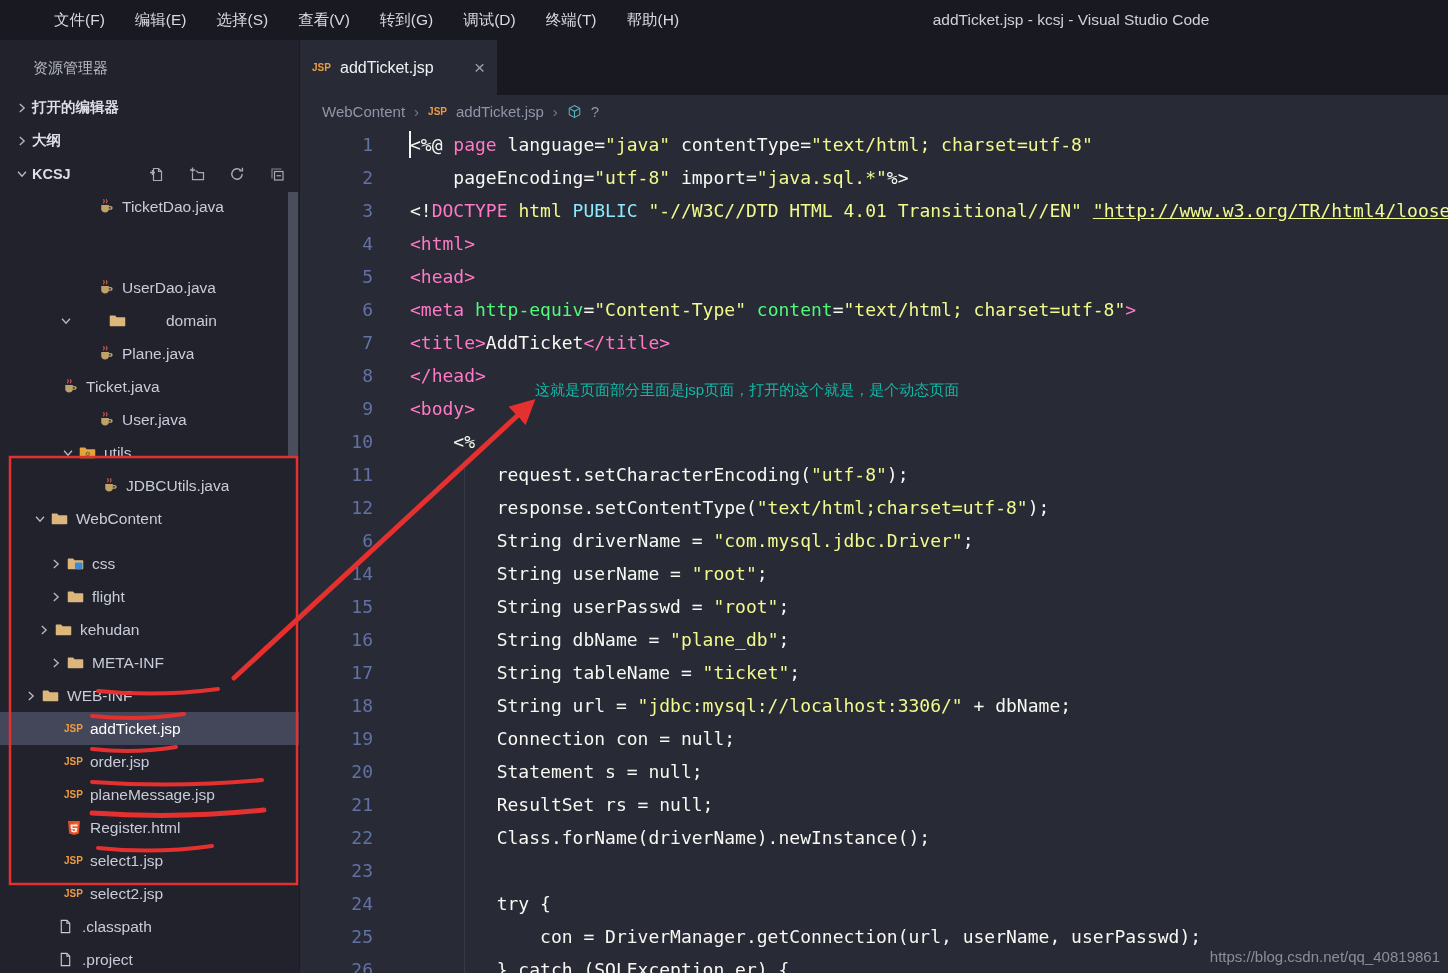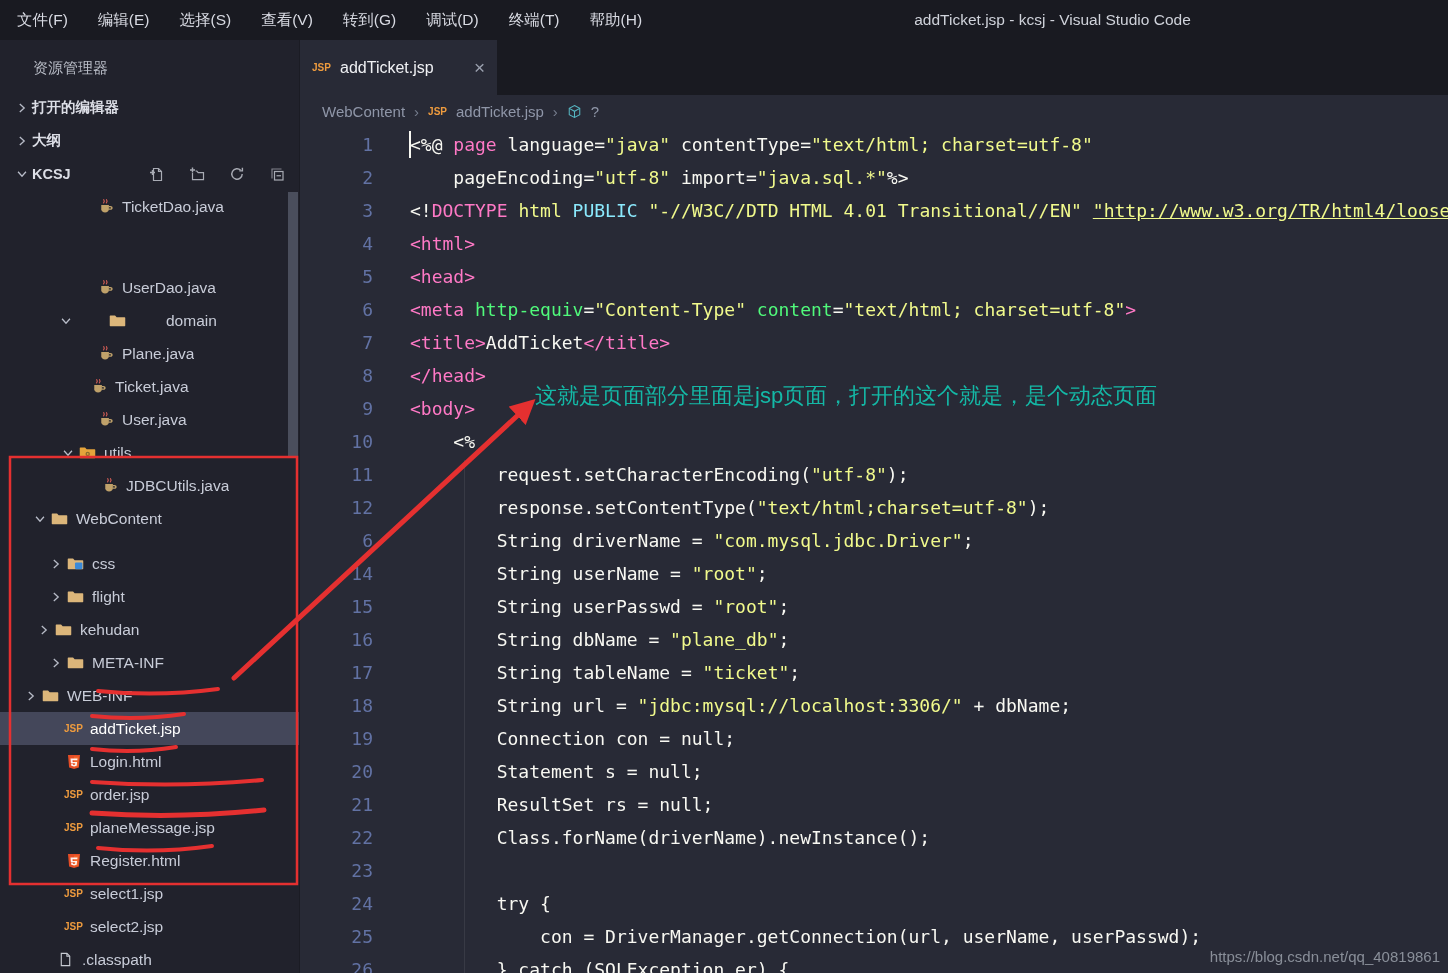--- a/index.html
+++ b/index.html
@@ -3,21 +3,21 @@
 <meta charset="utf-8">
 <style>
   * { margin:0; padding:0; box-sizing:border-box; }
   html,body { width:1448px; height:973px; overflow:hidden; background:var(--bg_editor,#282a36);
     font-family:"Liberation Sans","DejaVu Sans",sans-serif; }
   body { position:relative; }
 
   
   .titlebar { position:absolute; top:0; left:0; right:0; height:40px; background:var(--bg_titlebar);
     display:flex; align-items:center; z-index:5; }
-  .menus { display:flex; padding-left:2px; }
+  .menus { display:flex; padding-left:8px;margin-left:31px; }
   .menu-item { padding:0 15px; line-height:40px; font-size:15.5px; color:#d8dae2; cursor:default; white-space:nowrap; }
   .window-title { flex:1; text-align:center; font-size:15.5px; color:#cfd2da; white-space:nowrap; }
 
   
   .sidebar { position:absolute; top:40px; left:0; width:300px; bottom:0; background:var(--bg_sidebar);
     color:#c8ccd8; overflow:hidden; border-right:1px solid #1b1c24; }
   .explorer-title { height:51px; line-height:56px; padding-left:33px; font-size:15px; color:#b9bdc7; }
   .section-row { height:33px; display:flex; align-items:center; padding-left:12px; font-size:14.5px;
     font-weight:bold; color:#dcdee6; }
   .proj-actions { margin-left:auto; display:flex; gap:24px; padding-right:14px; }
@@ -58,21 +58,21 @@
   .seg-pk { color:var(--pink); }
   .seg-yl { color:var(--yellow); }
   .seg-gr { color:var(--green); }
   .seg-cy { color:var(--cyan); }
   .seg-ylu{ color:var(--yellow); text-decoration:underline; }
   .guide { position:absolute; width:1px; background:rgba(255,255,255,.08); }
   .caret { position:absolute; width:2px; background:#f8f8f2; }
 
   
   .note { position:absolute; left:535px; top:381px; z-index:30; color:var(--annotation_teal);
-    font-size:22px; white-space:nowrap; }
+    font-size:15px; white-space:nowrap; }
   .marks { position:absolute; left:0; top:0; z-index:40; pointer-events:none; }
   .mk { stroke:var(--marker_red); fill:none; stroke-linecap:round; }
   .mk-fill { fill:var(--marker_red); }
   .watermark { position:absolute; right:8px; bottom:8px; z-index:45; color:var(--watermark_gray);
     font-size:15px; opacity:.85; }
 </style>
 </head>
 <body>
 
 <div class="titlebar">
@@ -184,21 +184,21 @@
       <div class="tree-item" style="padding-left: 96px;">
         <span class="ticon">
           <svg viewBox="0 0 16 16" width="17" height="17">
             <path d="M4 6.6h7.2v4.1c0 1.9-1.6 2.9-3.6 2.9S4 12.6 4 10.7z" fill="#bfa16a"></path>
             <path d="M11.2 7.6h1.5c1.2 0 2 .7 2 1.7s-.8 1.7-2 1.7h-1.5v-1.2h1.3c.5 0 .8-.2.8-.5s-.3-.5-.8-.5h-1.3z" fill="#bfa16a"></path>
             <path d="M6.3 1.6c.8.9.8 1.9-.1 3M8.9 1.6c.8.9.8 1.9-.1 3" stroke="#cf5c55" stroke-width="1.1" fill="none" stroke-linecap="round"></path>
           </svg>
         </span>
         <span class="tlabel">Plane.java</span>
       </div>
-      <div class="tree-item" style="padding-left: 89px;">
+      <div class="tree-item" style="padding-left: 60px;">
         <span class="ticon">
           <svg viewBox="0 0 16 16" width="17" height="17">
             <path d="M4 6.6h7.2v4.1c0 1.9-1.6 2.9-3.6 2.9S4 12.6 4 10.7z" fill="#bfa16a"></path>
             <path d="M11.2 7.6h1.5c1.2 0 2 .7 2 1.7s-.8 1.7-2 1.7h-1.5v-1.2h1.3c.5 0 .8-.2.8-.5s-.3-.5-.8-.5h-1.3z" fill="#bfa16a"></path>
             <path d="M6.3 1.6c.8.9.8 1.9-.1 3M8.9 1.6c.8.9.8 1.9-.1 3" stroke="#cf5c55" stroke-width="1.1" fill="none" stroke-linecap="round"></path>
           </svg>
         </span>
         <span class="tlabel">Ticket.java</span>
       </div>
       <div class="tree-item" style="padding-left: 96px;">
@@ -313,30 +313,20 @@
             <path d="M1.3 3.2h4.4l1.5 1.8h7.5a.6.6 0 0 1 .6.6v7.2a.6.6 0 0 1-.6.6H1.3a.6.6 0 0 1-.6-.6V3.8a.6.6 0 0 1 .6-.6z" fill="#dcb67a"></path>
           </svg>
         </span>
         <span class="tlabel">WEB-INF</span>
       </div>
       <div class="tree-item selected" style="padding-left: 64px;">
         <span class="ticon">
           <b class="jsp-badge">JSP</b>
         </span>
         <span class="tlabel">addTicket.jsp</span>
-      </div>
-      <div class="tree-item" style="padding-left: 64px;">
-        <span class="ticon">
-          <svg viewBox="0 0 16 16" width="16" height="16">
-            <path d="M2 1h12l-1.1 12.5L8 15l-4.9-1.5z" fill="#e44d26"></path>
-            <path d="M8 2.5v11.2l4-1.2.9-10z" fill="#f16529"></path>
-            <path d="M4.5 4.5h7l-.2 1.8H6.5l.15 1.8h4.45l-.4 3.6-2.7.85-2.7-.85-.2-1.9h1.7l.1.95 1.1.3 1.1-.3.15-1.4H4.9z" fill="#ffffff" opacity=".92"></path>
-          </svg>
-        </span>
-        <span class="tlabel">Login.html</span>
       </div>
       <div class="tree-item" style="padding-left: 64px;">
         <span class="ticon">
           <b class="jsp-badge">JSP</b>
         </span>
         <span class="tlabel">order.jsp</span>
       </div>
       <div class="tree-item" style="padding-left: 64px;">
         <span class="ticon">
           <b class="jsp-badge">JSP</b>

